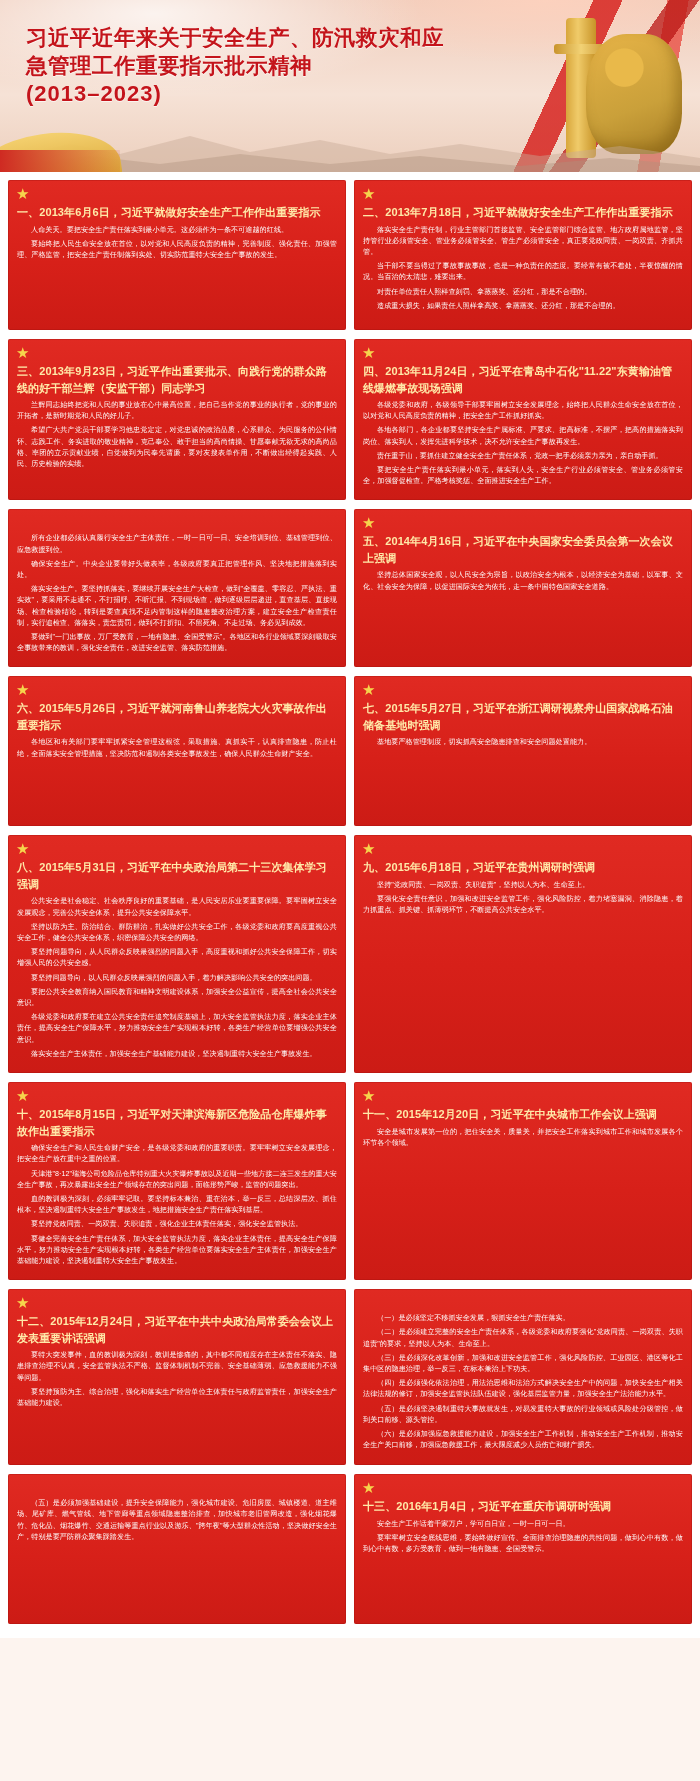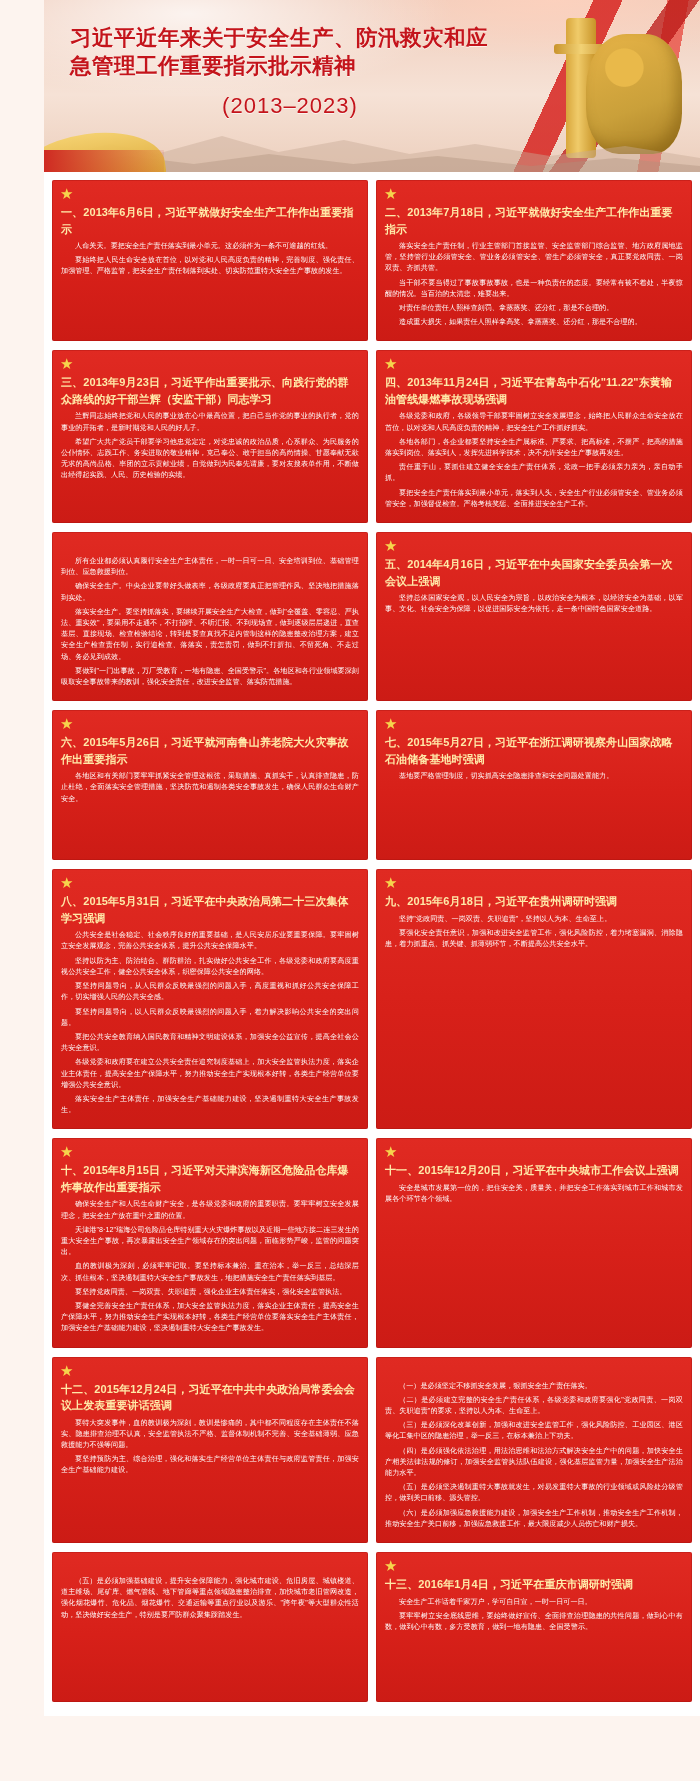--- a/index.html
+++ b/index.html
@@ -8,21 +8,20 @@
     width: 700px;
     background: #ffffff;
     font-family: "Liberation Sans", sans-serif;
   }
   .page {
     position: relative;
     width: 700px;
     min-height: 1781px;
     background: #fdf4ef;
     overflow: hidden;
-    padding-left: 44px;
   }
 
   
   .header {
     position: relative;
     height: 172px;
     background: linear-gradient(180deg, #f3d9c9 0%, #f7e6da 40%, #f3ded0 70%, #e9cfbc 100%);
     overflow: hidden;
   }
   .hdr-sky {
@@ -81,26 +80,24 @@
   }
   .hdr-title {
     color: #c4141b;
     font-size: 21.5px;
     font-weight: bold;
     line-height: 1.32;
     letter-spacing: 0.5px;
     text-shadow: 0 1px 0 rgba(255,255,255,0.65);
   }
   .hdr-sub {
-    margin-top: 12px;
-    text-align: center;
     padding-right: 40px;
     color: #c4141b;
     font-size: 22px;
-    font-weight: normal;
+    font-weight: bold;
     letter-spacing: 1px;
     text-shadow: 0 1px 0 rgba(255,255,255,0.65);
   }
 
   
   .grid {
     padding: 8px 8px 14px 8px;
     display: grid;
     grid-template-columns: 1fr 1fr;
     gap: 9px 8px;

